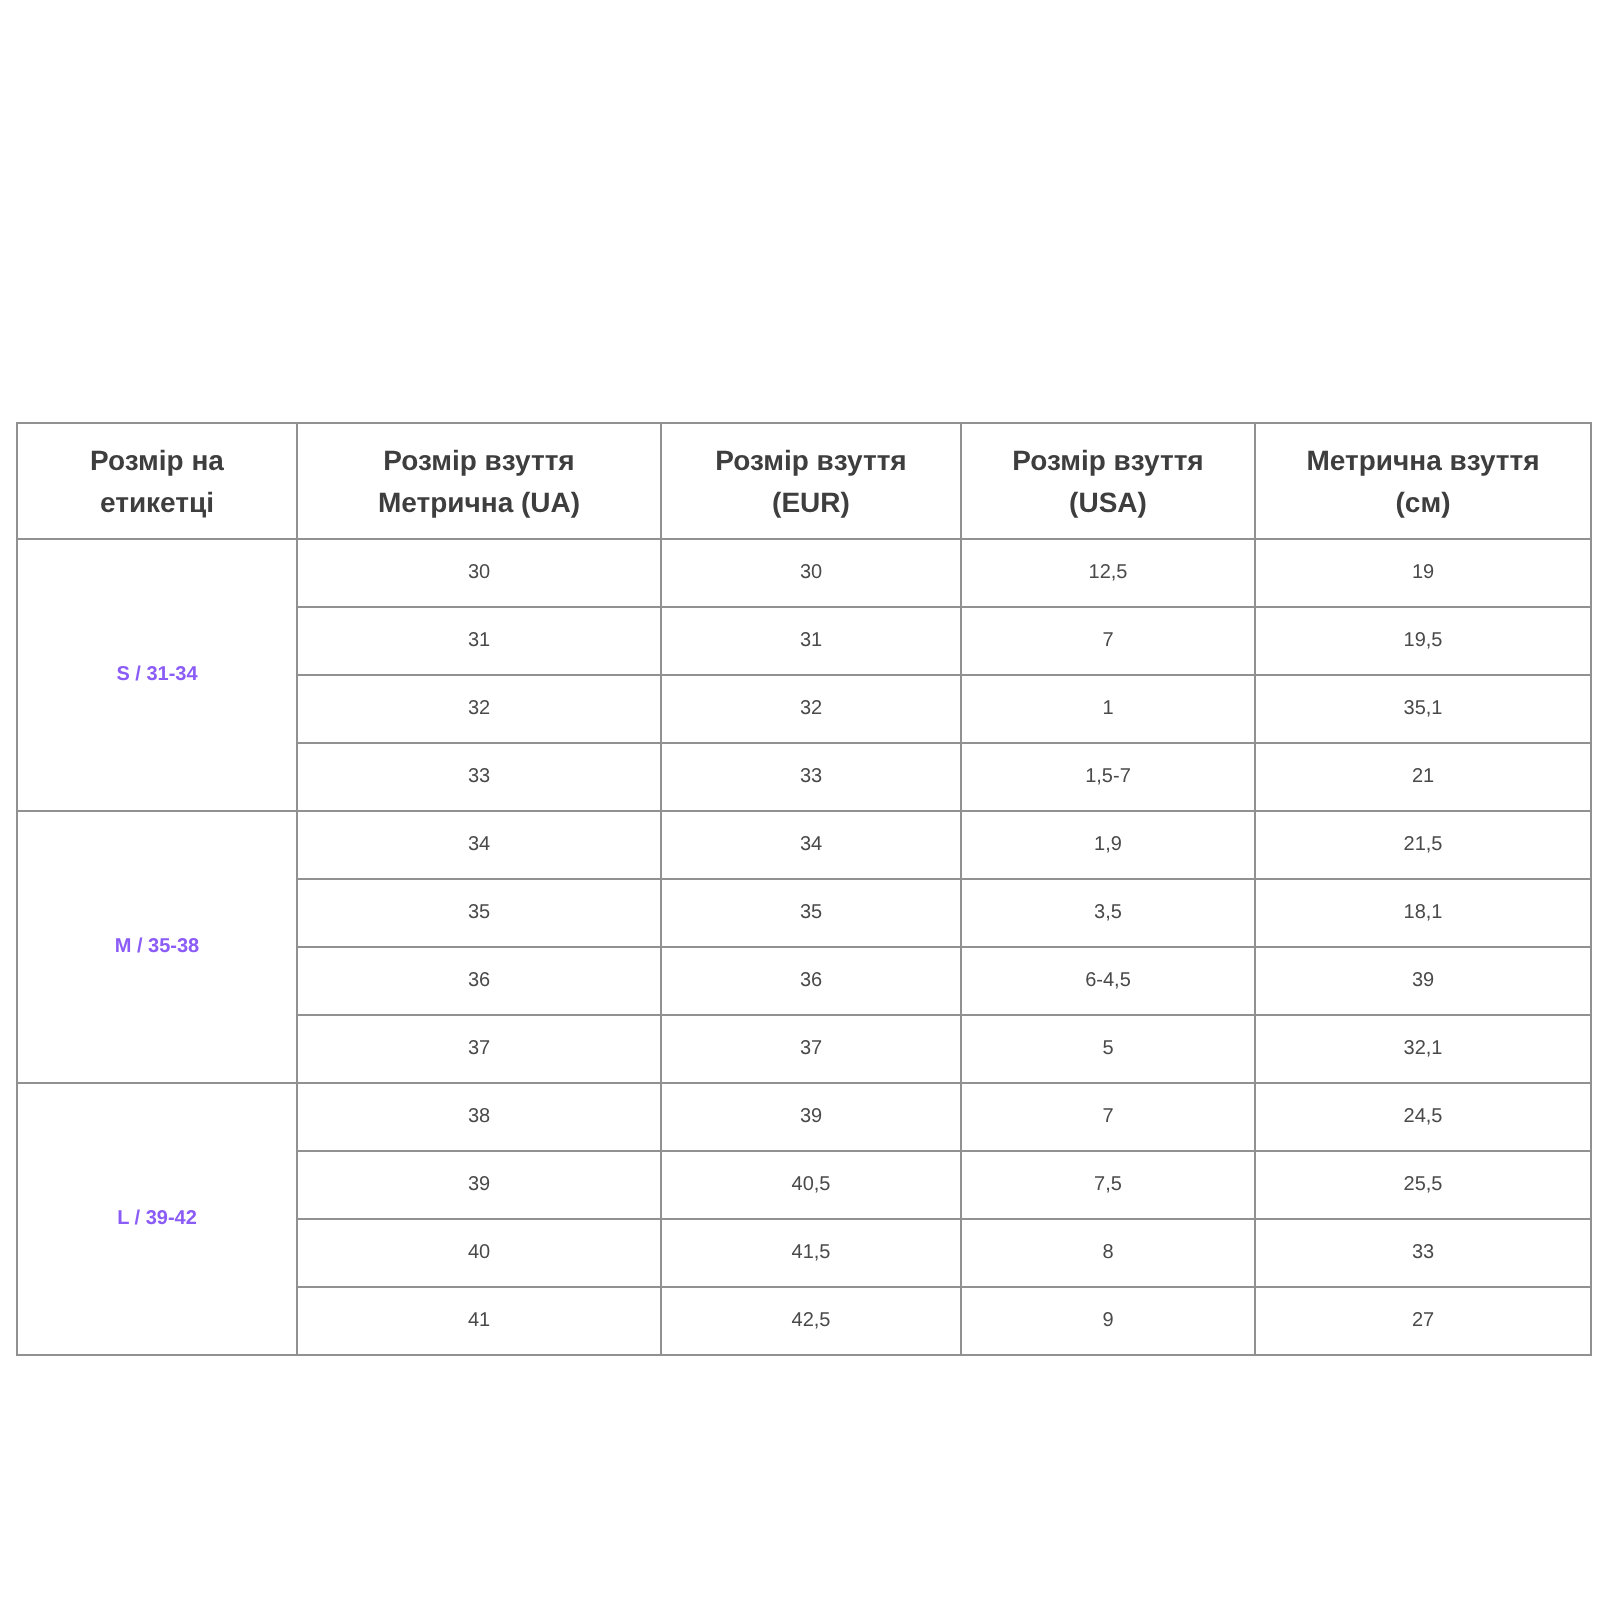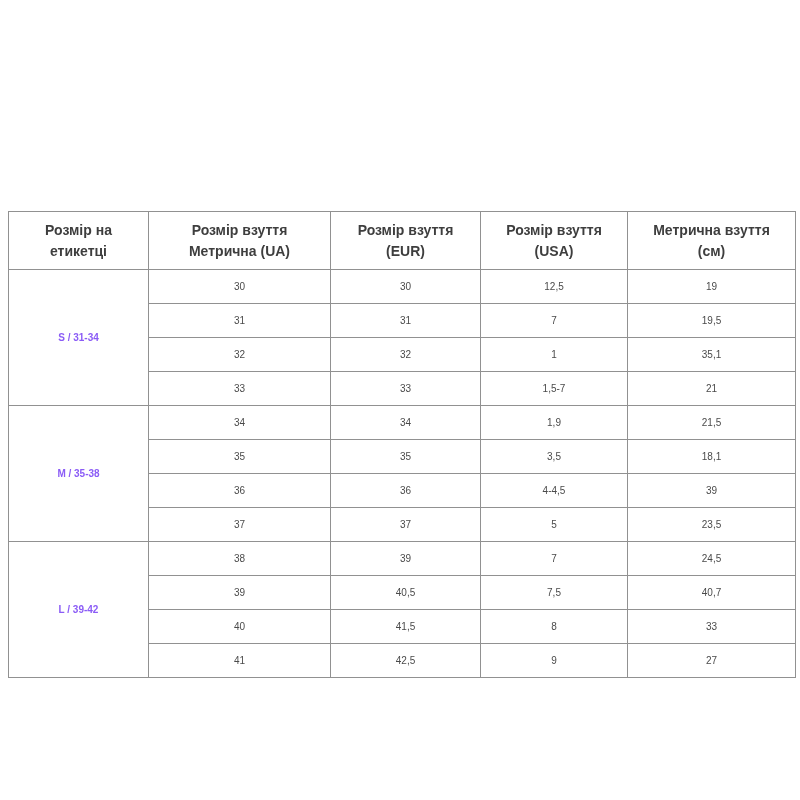--- a/index.html
+++ b/index.html
@@ -134,42 +134,42 @@
         </tr>
         <tr>
           <td>35</td>
           <td>35</td>
           <td>3,5</td>
           <td>18,1</td>
         </tr>
         <tr>
           <td>36</td>
           <td>36</td>
-          <td>4-4,5</td>
+          <td>6-4,5</td>
           <td>39</td>
         </tr>
         <tr>
           <td>37</td>
           <td>37</td>
           <td>5</td>
-          <td>23,5</td>
+          <td>32,1</td>
         </tr>
 
         <tr>
           <td class="group-cell" rowspan="4">L / 39-42</td>
           <td>38</td>
           <td>39</td>
           <td>7</td>
           <td>24,5</td>
         </tr>
         <tr>
           <td>39</td>
           <td>40,5</td>
           <td>7,5</td>
-          <td>40,7</td>
+          <td>25,5</td>
         </tr>
         <tr>
           <td>40</td>
           <td>41,5</td>
           <td>8</td>
           <td>33</td>
         </tr>
         <tr>
           <td>41</td>
           <td>42,5</td>

